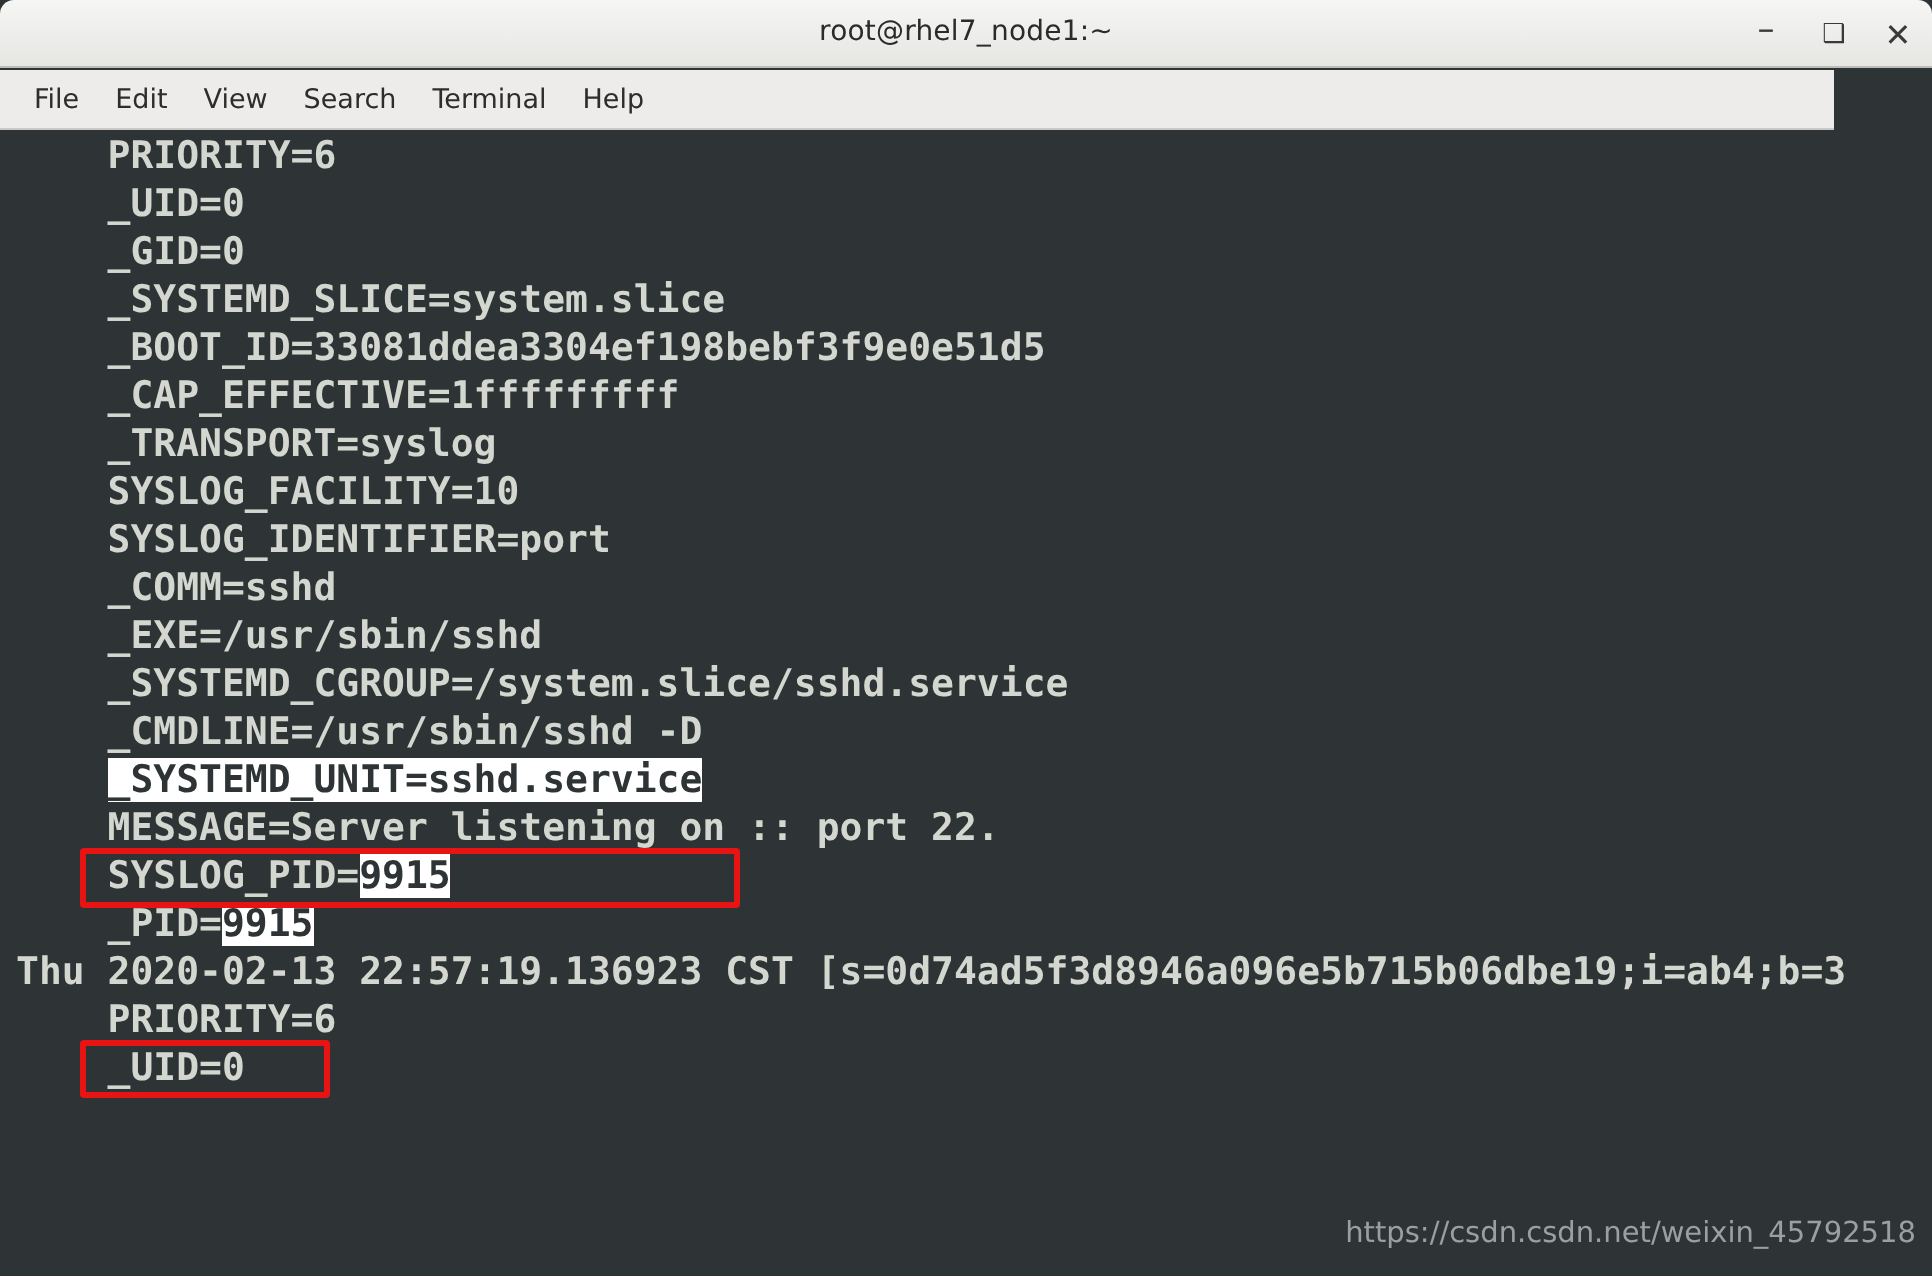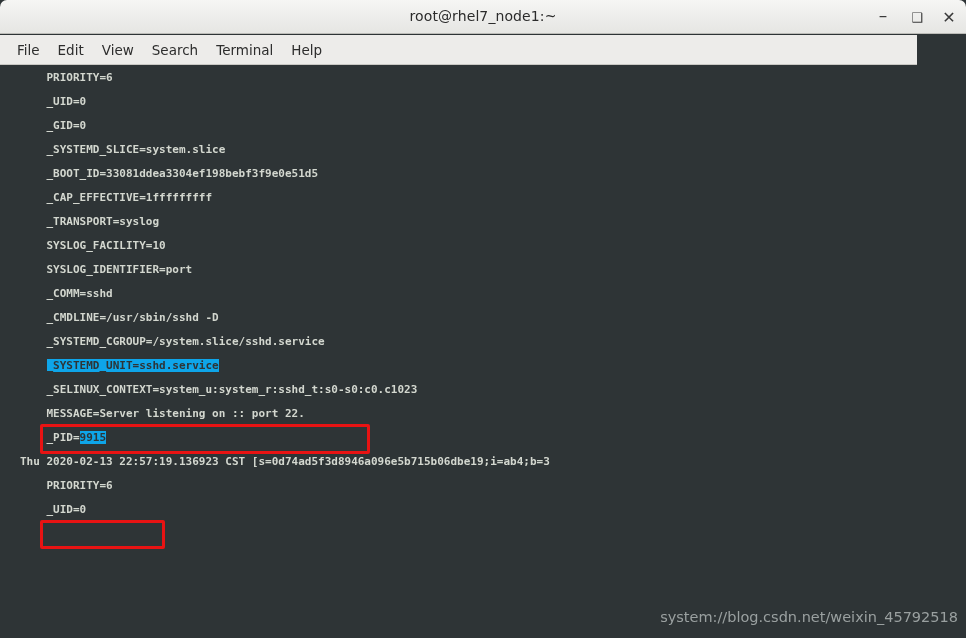--- a/index.html
+++ b/index.html
@@ -99,28 +99,28 @@
     left: 0;
     top: 0;
     width: 966px;
   }
   .tline {
     position: relative;
     height: 24px;
     line-height: 24px;
     white-space: pre;
     font-family: "DejaVu Sans Mono", "Liberation Mono", monospace;
-    font-size: 11px;
+    font-size: 19px;
     font-weight: bold;
     color: #d3d7cf;
-    padding-left: 20px;
+    padding-left: 8px;
     letter-spacing: 0px;
   }
   .hl {
-    background: #0ea5e9;
+    background: #ffffff;
     color: #2e3436;
   }
 
   
   .annot-box {
     position: absolute;
     border: 3px solid #e81313;
     border-radius: 2px;
     box-sizing: border-box;
     pointer-events: none;
@@ -176,30 +176,31 @@
         <div class="tline">    PRIORITY=6</div>
         <div class="tline">    _UID=0</div>
         <div class="tline">    _GID=0</div>
         <div class="tline">    _SYSTEMD_SLICE=system.slice</div>
         <div class="tline">    _BOOT_ID=33081ddea3304ef198bebf3f9e0e51d5</div>
         <div class="tline">    _CAP_EFFECTIVE=1fffffffff</div>
         <div class="tline">    _TRANSPORT=syslog</div>
         <div class="tline">    SYSLOG_FACILITY=10</div>
         <div class="tline">    SYSLOG_IDENTIFIER=port</div>
         <div class="tline">    _COMM=sshd</div>
+        <div class="tline">    _EXE=/usr/sbin/sshd</div>
+        <div class="tline">    _SYSTEMD_CGROUP=/system.slice/sshd.service</div>
         <div class="tline">    _CMDLINE=/usr/sbin/sshd -D</div>
-        <div class="tline">    _SYSTEMD_CGROUP=/system.slice/sshd.service</div>
         <div class="tline"><span>    </span><span class="hl">_SYSTEMD_UNIT=sshd.service</span></div>
-        <div class="tline">    _SELINUX_CONTEXT=system_u:system_r:sshd_t:s0-s0:c0.c1023</div>
         <div class="tline">    MESSAGE=Server listening on :: port 22.</div>
+        <div class="tline"><span>    SYSLOG_PID=</span><span class="hl">9915</span></div>
         <div class="tline"><span>    _PID=</span><span class="hl">9915</span></div>
         <div class="tline">Thu 2020-02-13 22:57:19.136923 CST [s=0d74ad5f3d8946a096e5b715b06dbe19;i=ab4;b=3</div>
         <div class="tline">    PRIORITY=6</div>
         <div class="tline">    _UID=0</div>
       </div>
 
     <div class="annot-box" id="annot-systemd-unit"></div>
     <div class="annot-box" id="annot-pid"></div>
 
-    <div id="watermark">system://blog.csdn.net/weixin_45792518</div>
+    <div id="watermark">https://csdn.csdn.net/weixin_45792518</div>
   </div>
 
 </div>
 
 </body></html>

